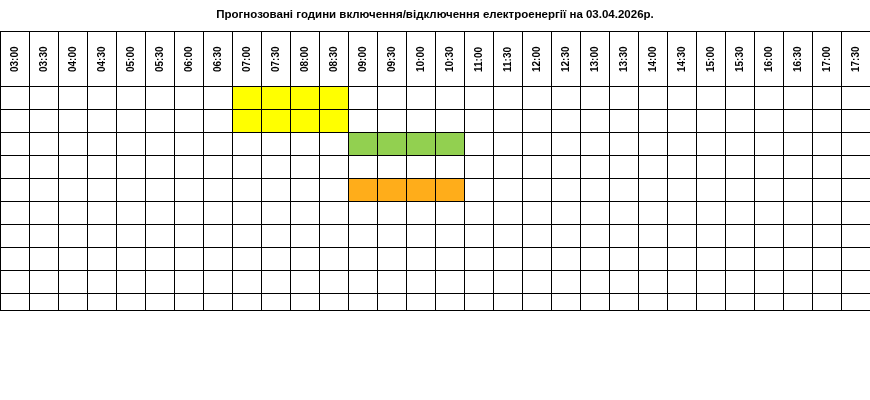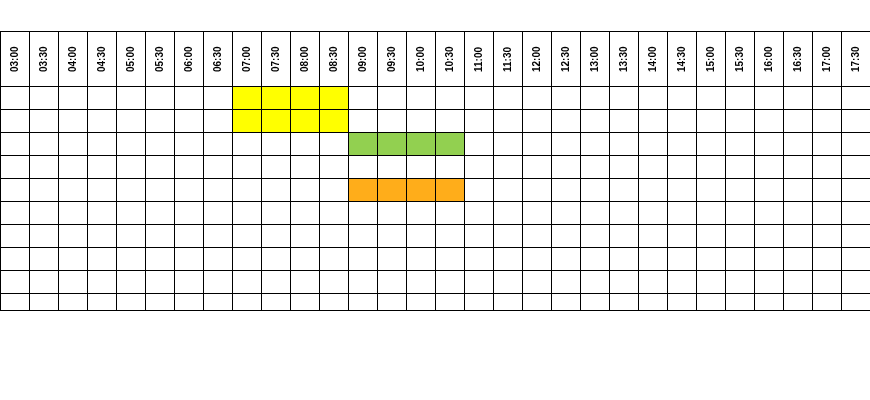--- a/index.html
+++ b/index.html
@@ -71,20 +71,21 @@
   }
   .vlabel.bold { font-weight: bold; }
   tr.data-row td { height: 22px; background: #ffffff; }
   tr.data-row.short td { height: 16px; }
 </style>
 </head>
 <body>
 
 <div id="page">
 
+  <div id="title">Прогнозовані години включення/відключення електроенергії на 03.04.2026р.</div>
 
   <div id="grid-wrap">
     <table class="sched">
       <colgroup id="colgroup">
           <col class="hcol">
           <col class="hcol">
           <col class="hcol">
           <col class="hcol">
           <col class="hcol">
           <col class="hcol">

